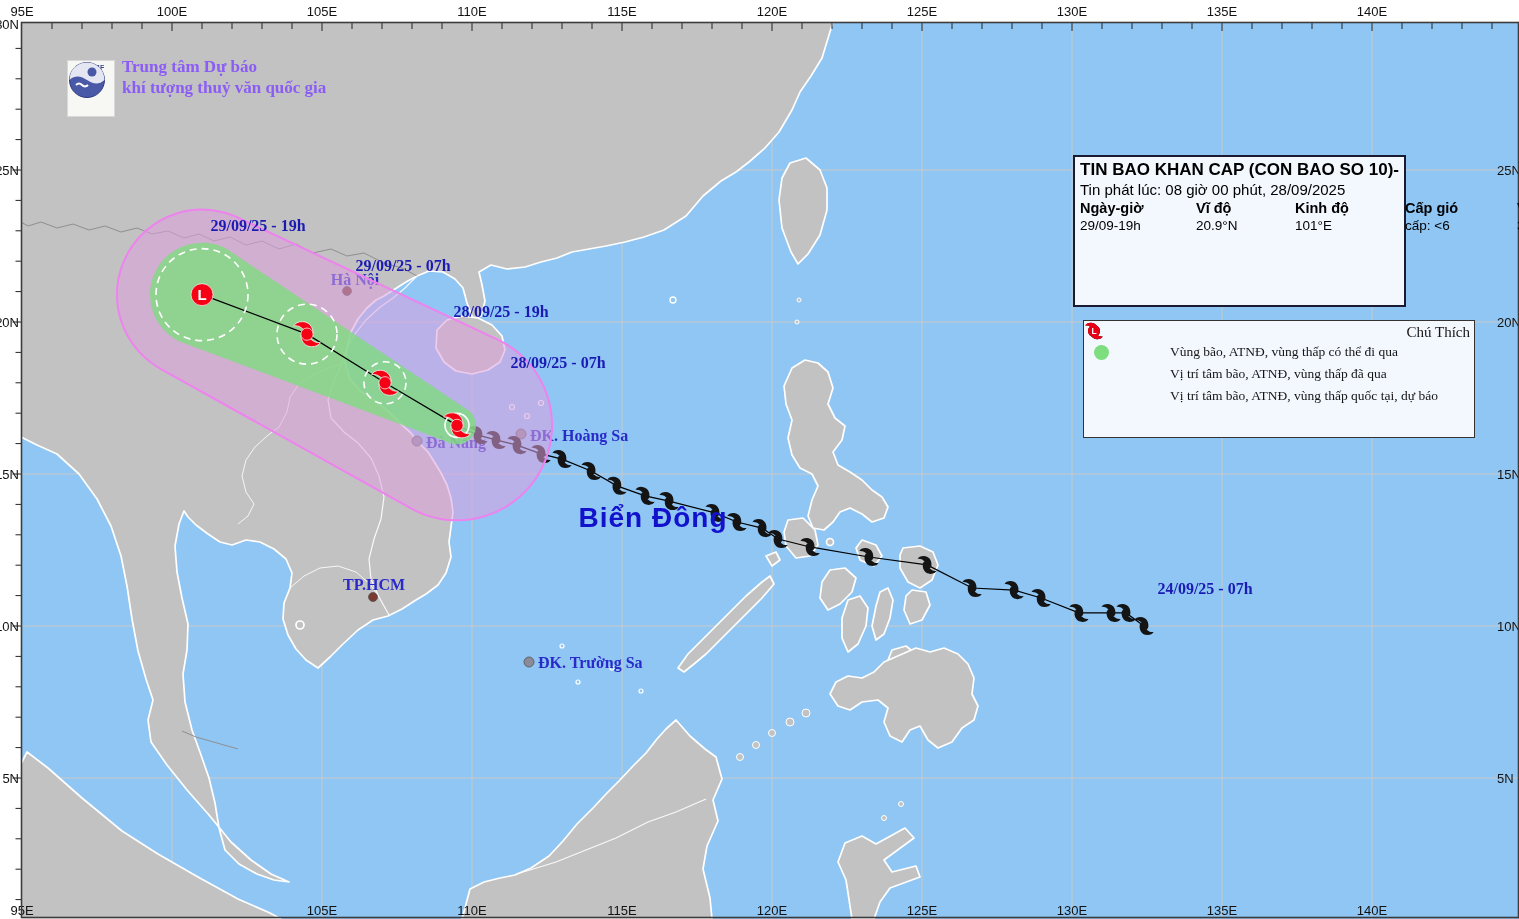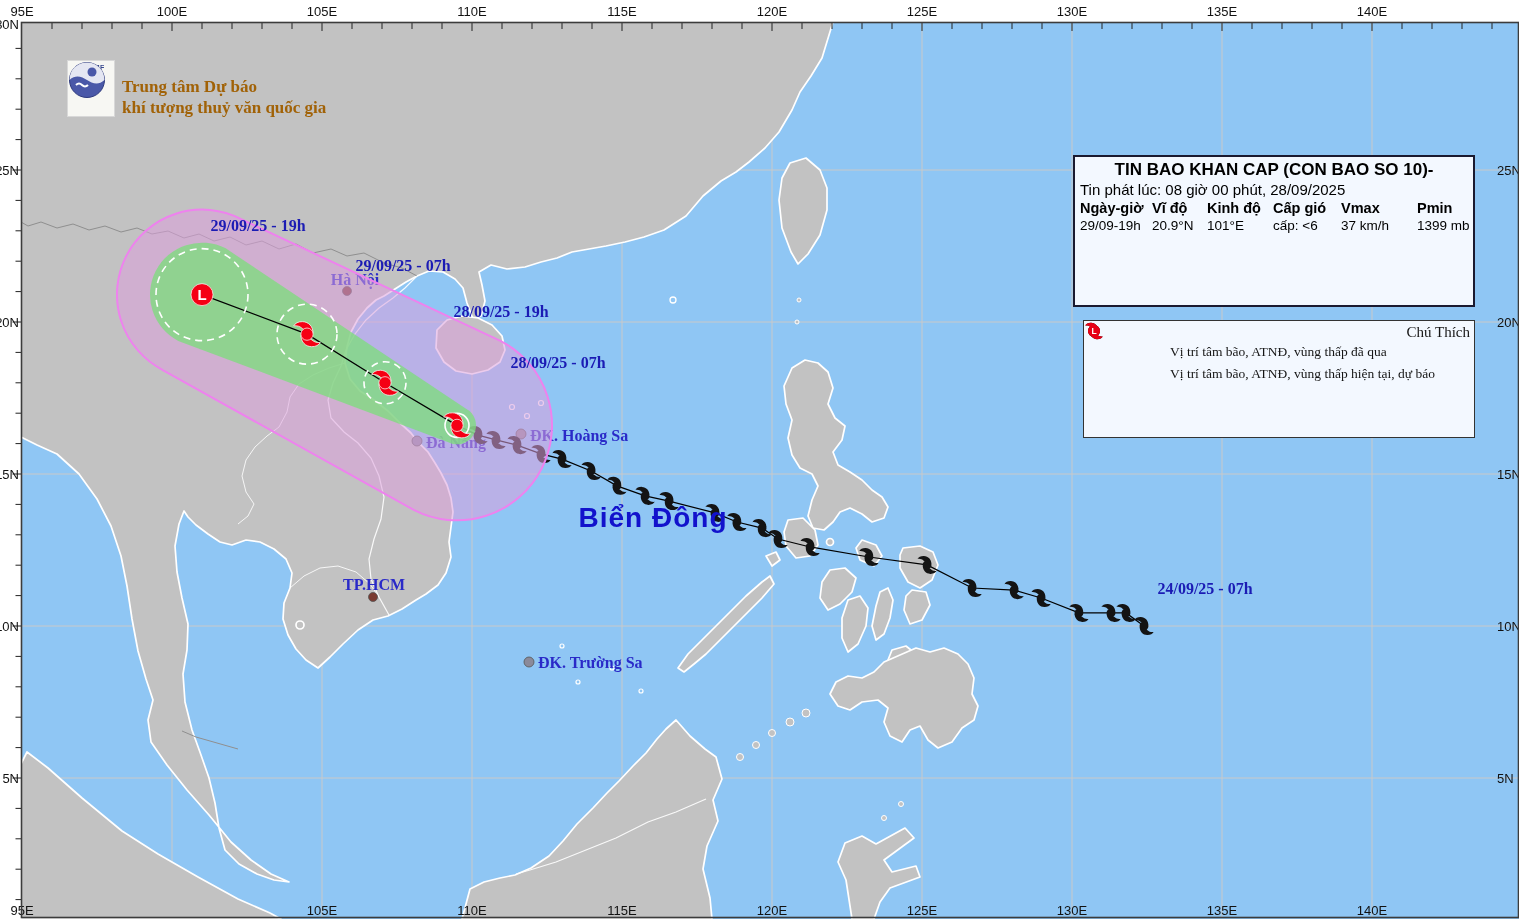--- a/index.html
+++ b/index.html
@@ -9,27 +9,27 @@
   svg text{user-select:none;}
   .axis-lbl{font:13px "Liberation Sans","DejaVu Sans",sans-serif;fill:#111;}
   .time-lbl{font:bold 16px "Liberation Serif","DejaVu Serif",serif;fill:#1b1bb4;}
   .city-lbl{font:bold 16px "Liberation Serif","DejaVu Serif",serif;fill:#2a2ac8;}
   .sea-lbl{font:bold 28px "Liberation Sans","DejaVu Sans",sans-serif;fill:#1212cc;letter-spacing:1px;}
   .overlay{position:absolute;box-sizing:border-box;}
   
   #logo-box{left:67px;top:60px;width:48px;height:57px;background:#f7f7f3;border:1px solid #d8d8d8;
             display:flex;flex-direction:column;align-items:center;justify-content:flex-start;padding-top:2px;}
   #logo-caption{font-size:7px;font-weight:bold;color:#3a4a8f;letter-spacing:.5px;margin-top:1px;}
-  #agency{left:122px;top:76px;font:bold 17px "Liberation Serif","DejaVu Serif",serif;color:#a16207;line-height:21px;}
+  #agency{left:122px;top:56px;font:bold 17px "Liberation Serif","DejaVu Serif",serif;color:#8b5cf6;line-height:21px;}
   
-  #alert-box{left:1073px;top:155px;width:402px;height:152px;background:#f3f8ff;border:2px solid #1a1a30;
+  #alert-box{left:1073px;top:155px;width:333px;height:152px;background:#f3f8ff;border:2px solid #1a1a30;
              padding:3px 5px 2px 5px;color:#000;}
   #alert-title{text-align:center;font-weight:bold;font-size:17px;line-height:20px;}
   #alert-issued{text-align:left;font-size:15px;line-height:19px;}
-  .tbl-row{display:grid;grid-template-columns:72px 55px 66px 68px 76px 55px;font-size:13.5px;line-height:18px;white-space:nowrap;}
+  .tbl-row{display:grid;grid-template-columns:72px 55px 66px 68px 76px 55px;font-size:13.5px;line-height:18px;white-space:nowrap;gap:44px;}
   .tbl-row.hdr{font-weight:bold;font-size:14.5px;}
   
   #legend-box{left:1083px;top:320px;width:392px;height:118px;background:#f3f8ff;border:1px solid #333;
               padding:2px 4px;color:#151515;font-family:"Liberation Serif","DejaVu Serif",serif;}
   #legend-title{text-align:right;font-size:15px;line-height:18px;}
   .lg-row{display:grid;grid-template-columns:82px auto;align-items:center;height:22px;}
   .lg-sym{display:flex;align-items:center;gap:2px;padding-left:6px;}
   .lg-txt{font-size:13.5px;white-space:nowrap;}
   .dot{width:15px;height:15px;border-radius:50%;}
   .ls{width:20px;height:20px;}
@@ -328,20 +328,26 @@
           <div>37 km/h</div>
           <div>1399 mb</div>
         </div>
       </div>
 </div>
 
 <div class="overlay" id="legend-box">
   <div id="legend-title">Chú Thích</div>
   <div class="lg-row">
     <div class="lg-sym">
+          <span class="dot" style="background:#7edd7e"></span>
+        </div>
+    <div class="lg-txt">Vùng bão, ATNĐ, vùng thấp có thể đi qua</div>
+  </div>
+  <div class="lg-row">
+    <div class="lg-sym">
       <svg class="ls" viewBox="-13 -13 26 26">
             <use href="#tc-sym" fill="#161616"></use>
           </svg>
       <svg class="ls" viewBox="-13 -13 26 26">
             <circle r="6" fill="none" stroke="#161616" stroke-width="3.6"></circle>
           </svg>
       <svg class="ls" viewBox="-13 -13 26 26">
             <circle r="7.5" fill="#161616"></circle>
             <text y="4.2" text-anchor="middle" fill="#fff" style="font:bold 11px 'Liberation Sans',sans-serif">L</text>
           </svg>
@@ -354,17 +360,17 @@
             <use href="#tc-sym" fill="#e80016"></use>
           </svg>
       <svg class="ls" viewBox="-13 -13 26 26">
             <circle r="6" fill="none" stroke="#e80016" stroke-width="3.6"></circle>
           </svg>
       <svg class="ls" viewBox="-13 -13 26 26">
             <circle r="7.5" fill="#e80016"></circle>
             <text y="4.2" text-anchor="middle" fill="#fff" style="font:bold 11px 'Liberation Sans',sans-serif">L</text>
           </svg>
     </div>
-    <div class="lg-txt">Vị trí tâm bão, ATNĐ, vùng thấp hiện tại, dự báo</div>
+    <div class="lg-txt">Vị trí tâm bão, ATNĐ, vùng thấp quốc tại, dự báo</div>
   </div>
 </div>
 
 </div>
 
 </body></html>

